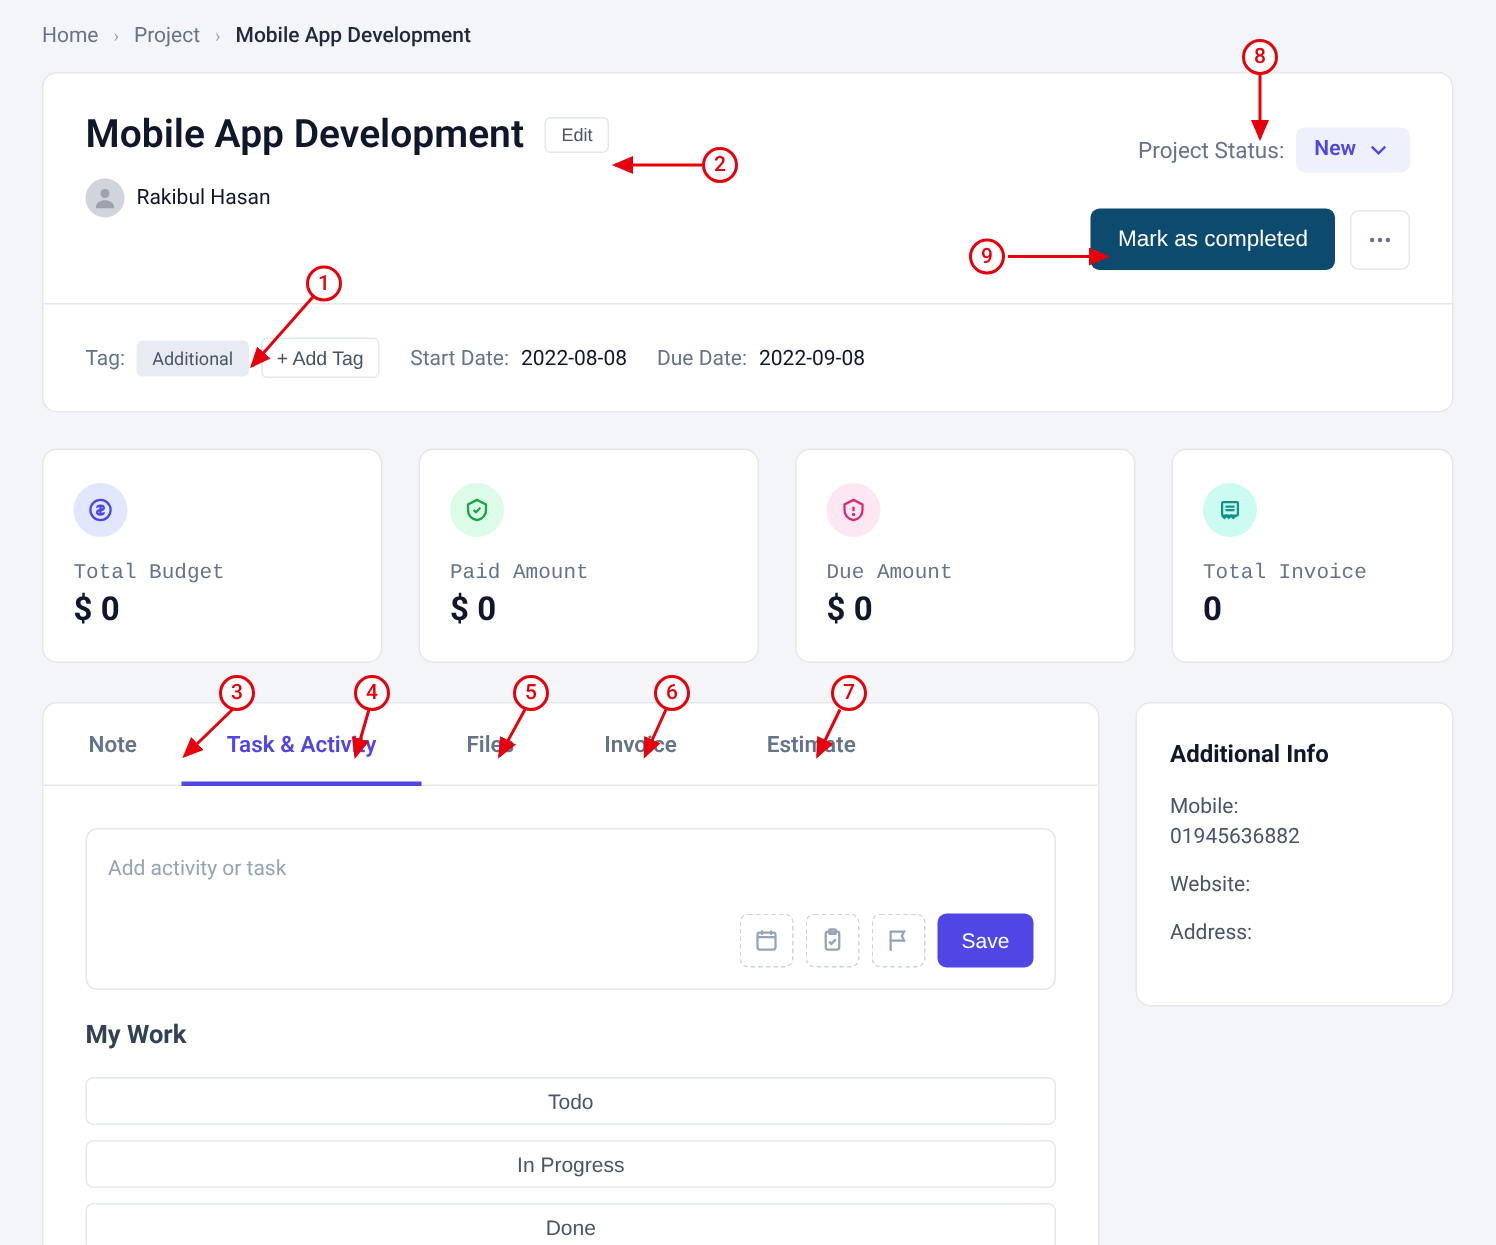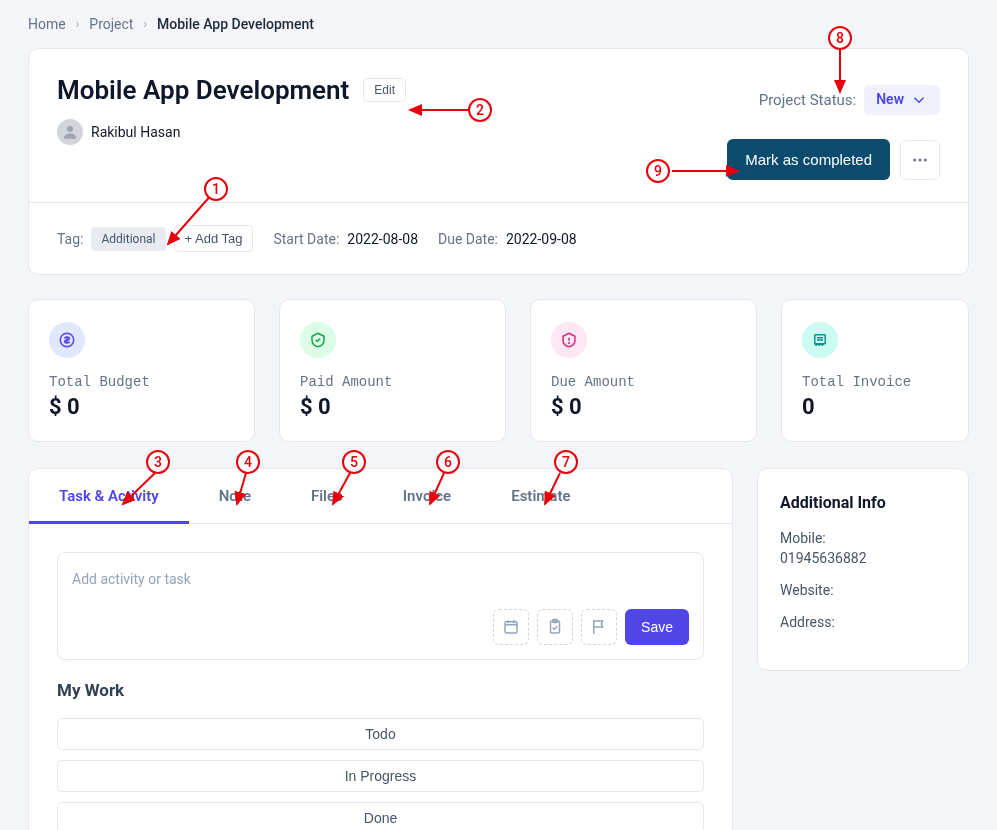--- a/index.html
+++ b/index.html
@@ -386,22 +386,22 @@
         </svg>
     </div>
     <div class="stat-label">Total Invoice</div>
     <div class="stat-value">0</div>
   </div>
 </div>
 
 <div class="lower-row">
   <div class="tabs-card">
     <div class="tabs-header">
+      <div class="tab">Note</div>
       <div class="tab active">Task &amp; Activity</div>
-      <div class="tab">Note</div>
       <div class="tab">Files</div>
       <div class="tab">Invoice</div>
       <div class="tab">Estimate</div>
     </div>
 
     <div class="activity-box">
       <input class="activity-input" placeholder="Add activity or task" style="">
       <div class="activity-actions">
         <button class="dashed-btn">
           <svg class="icon" viewBox="0 0 24 24" fill="none" stroke="currentColor" stroke-width="2">

